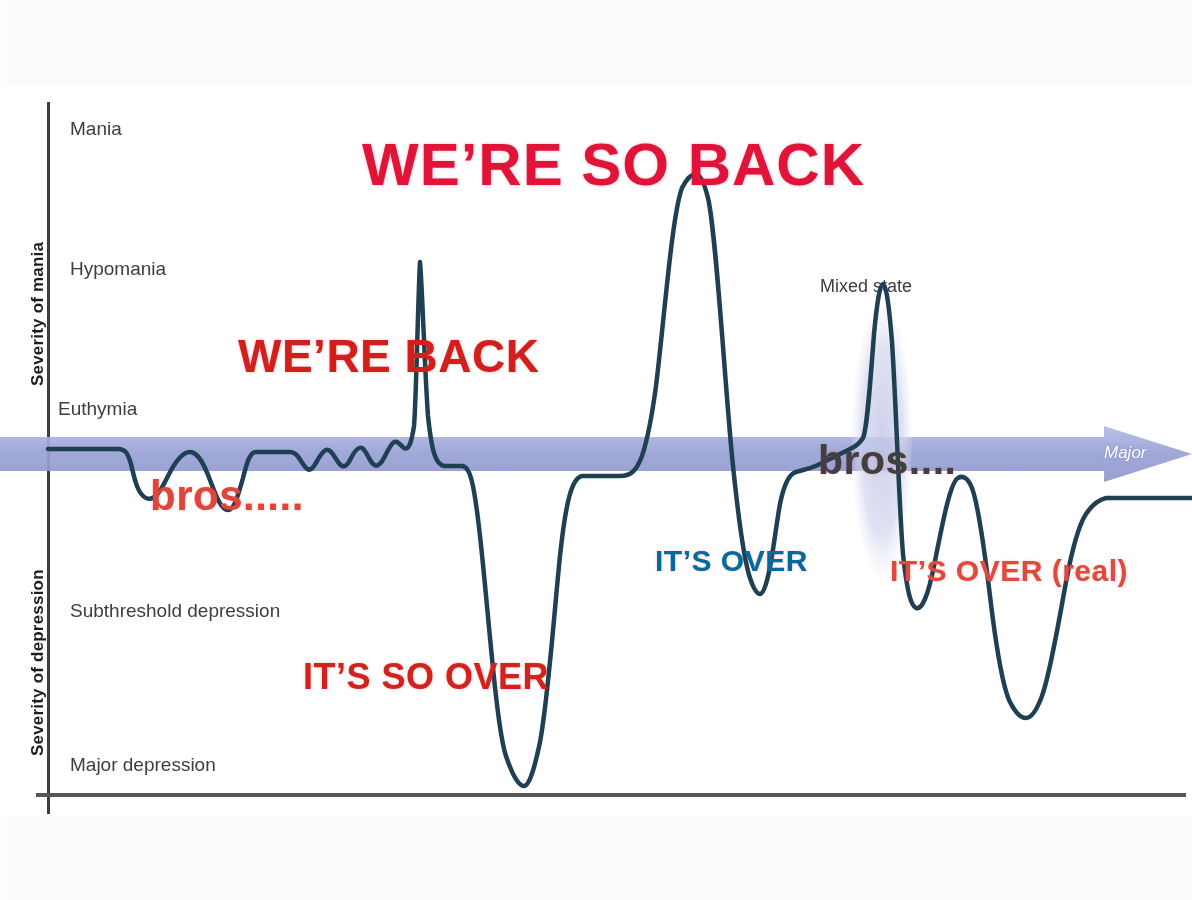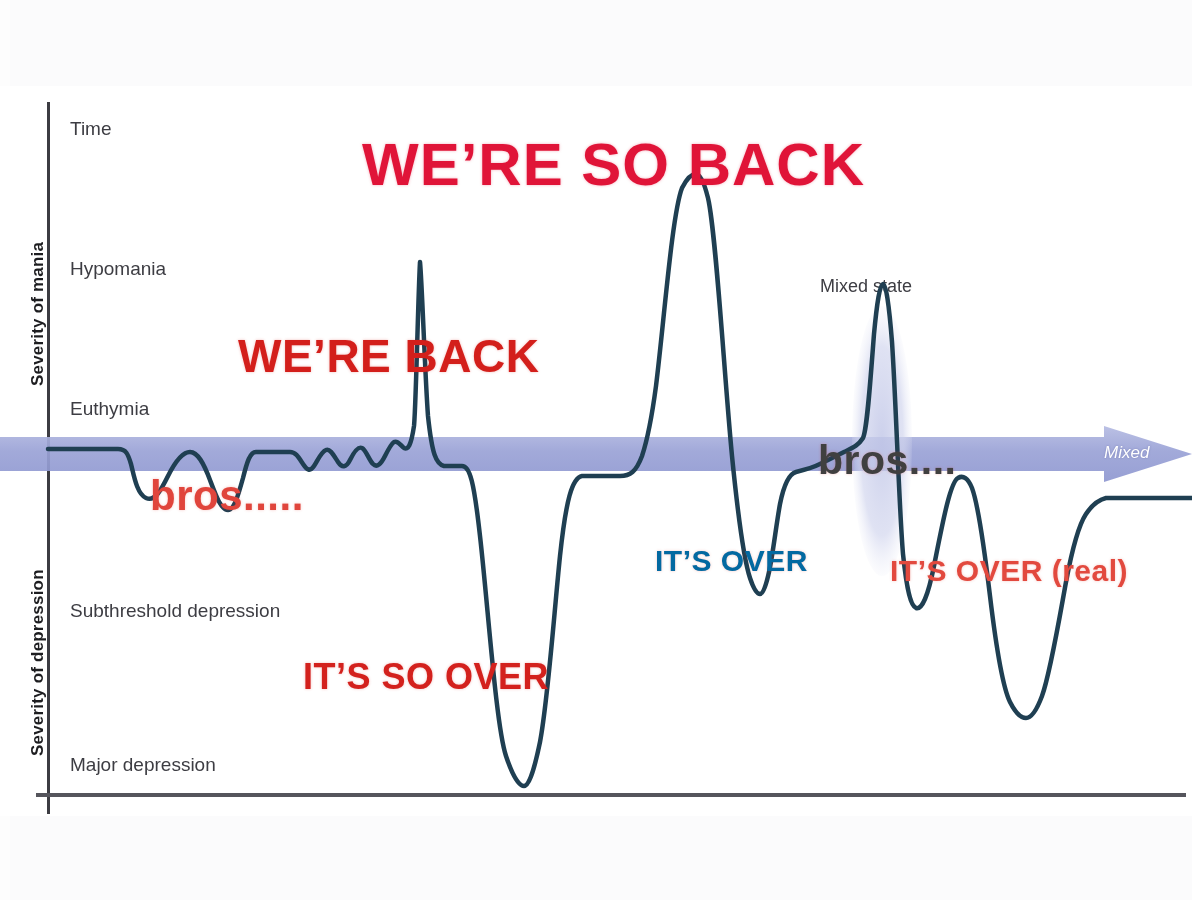--- a/index.html
+++ b/index.html
@@ -79,21 +79,21 @@
   
   .state-label {
     position: absolute;
     font-family: "Liberation Sans", sans-serif;
     font-size: 19px;
     color: #3d3d43;
     white-space: nowrap;
   }
   #lbl-mania   { left: 70px; top: 32px; }
   #lbl-hypo    { left: 70px; top: 172px; }
-  #lbl-euthym  { left: 70px; top: 312px; }
+  #lbl-euthym  { left: 58px; top: 312px; }
   #lbl-subthr  { left: 70px; top: 514px; }
   #lbl-major   { left: 70px; top: 668px; }
   #lbl-mixed   { left: 820px; top: 190px; font-size: 18px; }
 
   
   #time-arrow {
     position: absolute;
     left: 0; top: 340px;
     width: 1192px; height: 56px;
     pointer-events: none;
@@ -177,38 +177,38 @@
   <div class="band-left"></div>
 
   <div id="plate">
 
     <div class="axis-v"></div>
     <div class="axis-h"></div>
 
     <div class="axis-caption" id="cap-mania">Severity of mania</div>
     <div class="axis-caption" id="cap-depr">Severity of depression</div>
 
-    <div class="state-label" id="lbl-mania">Time</div>
+    <div class="state-label" id="lbl-mania">Mania</div>
     <div class="state-label" id="lbl-hypo">Hypomania</div>
     <div class="state-label" id="lbl-euthym">Euthymia</div>
     <div class="state-label" id="lbl-subthr">Subthreshold depression</div>
     <div class="state-label" id="lbl-major">Major depression</div>
     <div class="state-label" id="lbl-mixed">Mixed state</div>
 
     <svg id="time-arrow" viewBox="0 0 1192 56" preserveAspectRatio="none">
       <defs>
         <linearGradient id="arrowGrad" x1="0" y1="0" x2="0" y2="1">
           <stop offset="0%" stop-color="#b5bbe2"></stop>
           <stop offset="45%" stop-color="#9aa2d6"></stop>
           <stop offset="100%" stop-color="#8e97d0"></stop>
         </linearGradient>
       </defs>
       <path d="M0,11 L1104,11 L1104,0 L1192,28 L1104,56 L1104,45 L0,45 Z" fill="url(#arrowGrad)" opacity="0.92"></path>
     </svg>
-    <div id="time-text">Mixed</div>
+    <div id="time-text">Major</div>
 
     <svg id="chart-svg" viewBox="0 0 1192 730" preserveAspectRatio="none">
       <defs>
         <radialGradient id="mixedGrad" cx="50%" cy="50%" r="50%">
           <stop offset="0%" stop-color="#c3c8e8" stop-opacity="0.85"></stop>
           <stop offset="70%" stop-color="#d2d6ee" stop-opacity="0.7"></stop>
           <stop offset="100%" stop-color="#e7e9f6" stop-opacity="0.15"></stop>
         </radialGradient>
       </defs>
 

